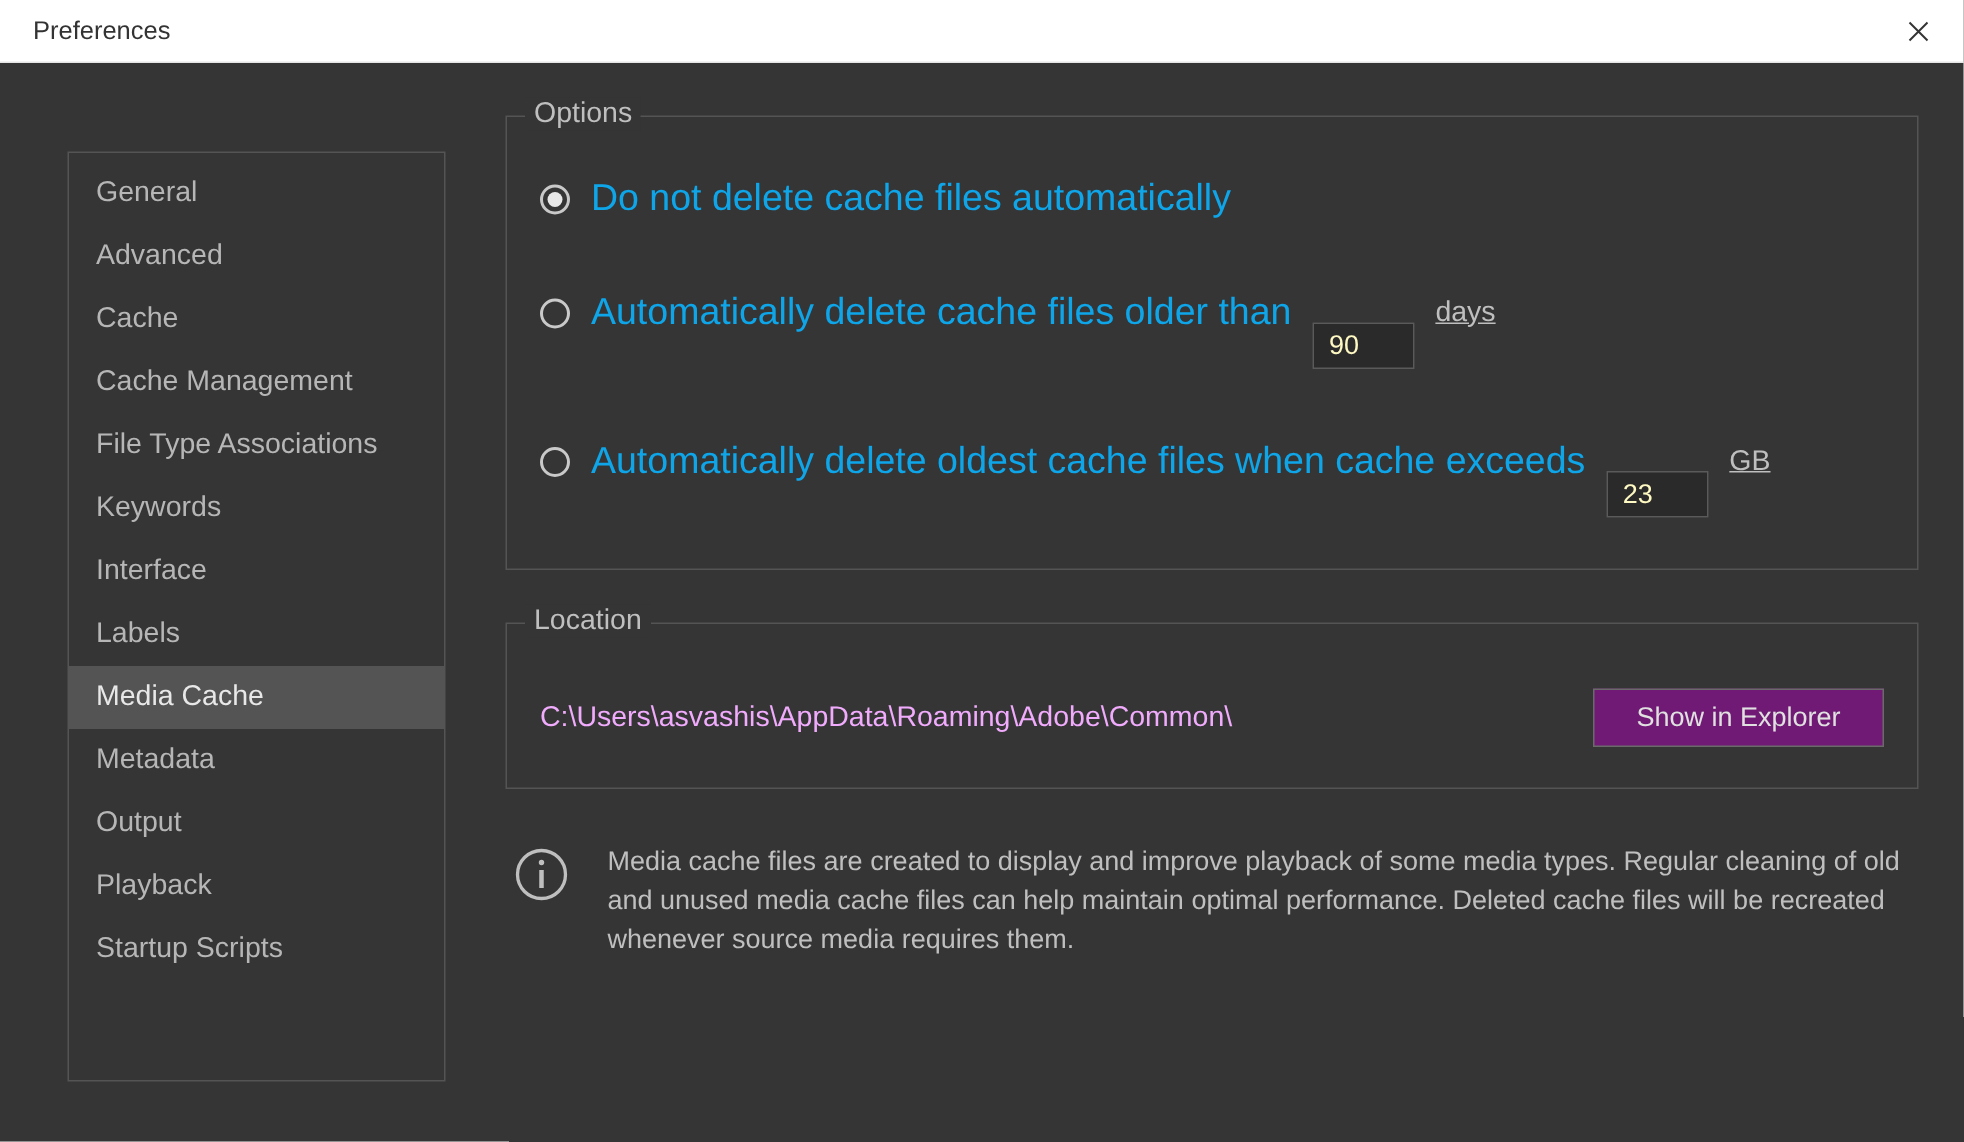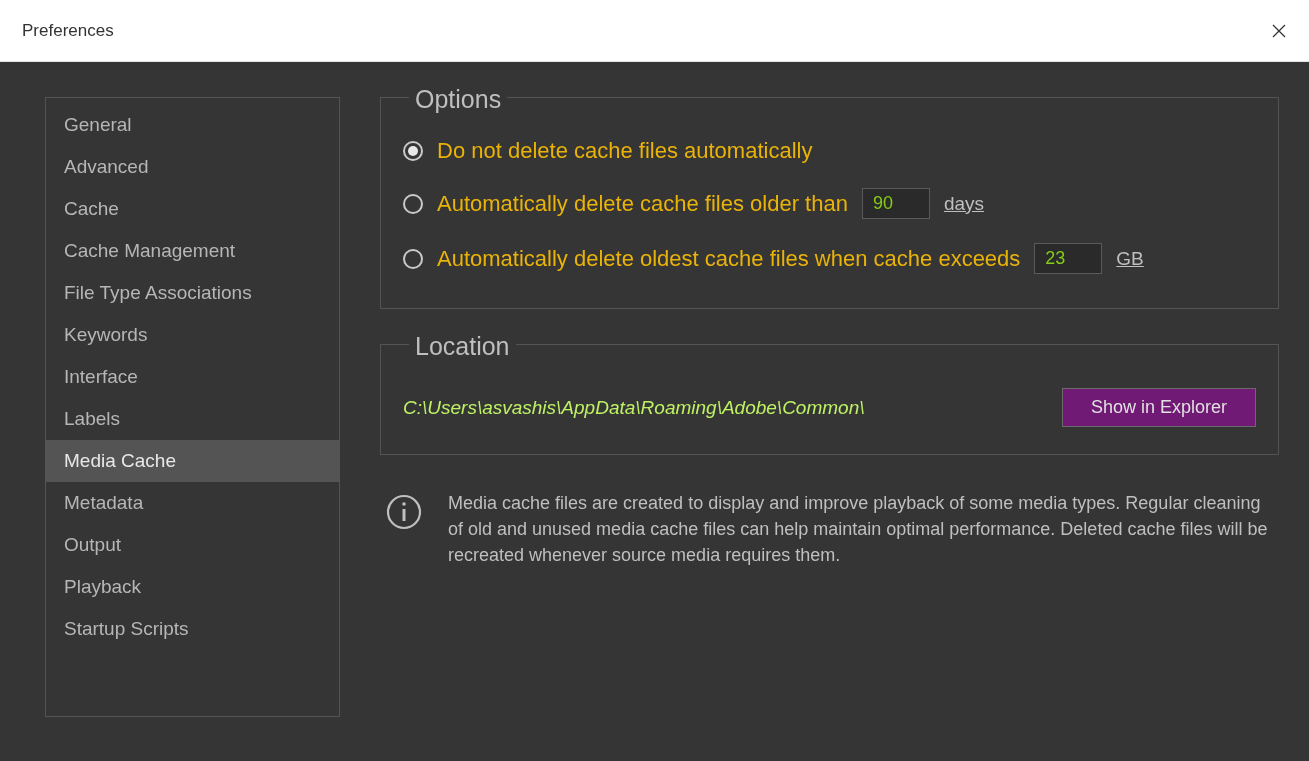--- a/index.html
+++ b/index.html
@@ -15,21 +15,21 @@
       overflow: hidden;
     }
     .window {
       width: 1309px;
       height: 761px;
       display: flex;
       flex-direction: column;
       background: #ffffff;
     }
     .titlebar {
-      height: 62px;
+      height: 42px;
       display: flex;
       align-items: center;
       justify-content: space-between;
       padding: 0 10px 0 22px;
       background: #ffffff;
       border-bottom: 1px solid #e5e5e5;
     }
     .title-text {
       color: #333333;
       font-size: 17px;
@@ -49,27 +49,28 @@
       height: 14px;
     }
     .content {
       flex: 1;
       background: #353535;
       display: flex;
       padding: 35px 30px 30px 45px;
       gap: 40px;
     }
     .sidebar {
-      width: 295px;
+      width: 252px;
       border: 1px solid #545454;
       display: flex;
       flex-direction: column;
       padding: 6px 0;
       align-self: flex-start;
       height: 620px;
+      margin-top: 24px;
     }
     .sidebar-item {
       padding: 10px 18px;
       color: #b6b6b6;
       font-size: 19px;
       cursor: pointer;
       font-weight: 400;
     }
     .sidebar-item.selected {
       background: #545454;
@@ -82,25 +83,25 @@
       gap: 35px;
     }
     .group {
       border: 1px solid #545454;
       position: relative;
       padding: 28px 22px 22px 22px;
     }
     .group-title {
       position: absolute;
       top: -13px;
-      left: 28px;
+      left: 12px;
       background: #353535;
       padding: 0 6px;
       color: #bfbfbf;
-      font-size: 25px;
+      font-size: 19px;
     }
     .option-row {
       display: flex;
       align-items: center;
       gap: 14px;
       padding: 12px 0;
     }
     .radio {
       width: 20px;
       height: 20px;
@@ -113,47 +114,47 @@
       flex-shrink: 0;
     }
     .radio.checked::after {
       content: "";
       width: 10px;
       height: 10px;
       border-radius: 50%;
       background: #e8e8e8;
     }
     .option-label {
-      color: #eab308;
-      font-size: 22px;
+      color: #0ea5e9;
+      font-size: 25px;
     }
     .num-input {
       background: #2a2a2a;
       border: 1px solid #5a5a5a;
-      color: #84cc16;
+      color: #fef9c3;
       font-size: 18px;
       padding: 4px 10px;
       width: 68px;
       text-align: left;
+      margin-top: 44px;
     }
     .unit-label {
       color: #bfbfbf;
       font-size: 19px;
       text-decoration: underline;
     }
     .location-row {
       display: flex;
       align-items: center;
       justify-content: space-between;
       padding: 15px 0 5px 0;
     }
     .path-text {
-      color: #bef264;
-      font-size: 19px;
-      font-style: italic;
+      color: #f0abfc;
+      font-size: 19px;
     }
     .btn {
       background: #701a75;
       border: 1px solid #6a6a6a;
       color: #e0e0e0;
       font-size: 18px;
       padding: 8px 28px;
       cursor: pointer;
     }
     .info-row {

